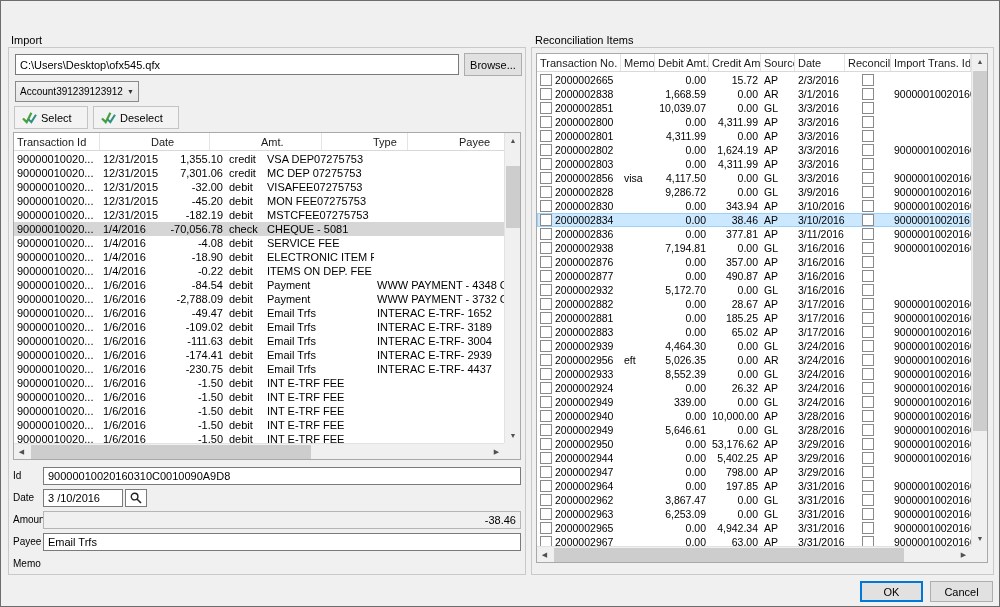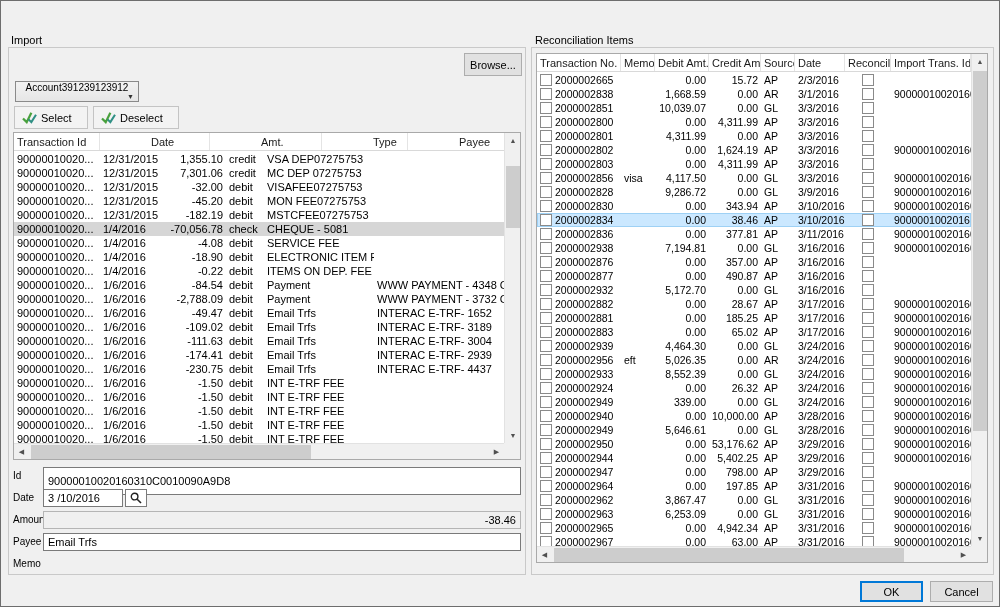--- a/index.html
+++ b/index.html
@@ -16,21 +16,21 @@
 
   
   .grp-label { position:absolute; font-size:11px; color:#000; }
   .groupbox { position:absolute; border:1px solid #c9c9c9; background:#f0f0f0; }
 
   
   .txt { position:absolute; border:1px solid #7a7a7a; background:#fff; font-family:"Liberation Sans",sans-serif; font-size:11px; padding:0 4px; }
   .txt.disabled { background:#f0f0f0; border-color:#b5b5b5; color:#000; }
   .btn { position:absolute; background:#e1e1e1; border:1px solid #adadad; font-size:11px; display:flex; align-items:center; justify-content:center; cursor:default; }
   .btn.default { border-color:#0078d7; box-shadow:inset 0 0 0 1px #0078d7; }
-  .combo { position:absolute; background:linear-gradient(#f2f2f2,#e6e6e6); border:1px solid #8a8a8a; display:flex; align-items:center; font-size:10px; padding:0 4px;flex-direction:column; }
+  .combo { position:absolute; background:linear-gradient(#f2f2f2,#e6e6e6); border:1px solid #8a8a8a; display:flex; align-items:center; font-size:10px; padding:0 4px; }
   .combo .arrow { margin-left:auto; font-size:7px; color:#333; padding-left:4px; }
   .toolbtn { position:absolute; background:#f3f3f3; border:1px solid #c4c4c4; display:flex; align-items:center; gap:4px; font-size:11px; padding:0 7px; cursor:default; }
 
   
   .tablebox { position:absolute; background:#fff; border:1px solid #a9a9a9; overflow:hidden; }
   .thead { display:flex; height:18px; line-height:18px; background:#fff; border-bottom:1px solid #d9d9d9; }
   .th { border-right:1px solid #e4e4e4; font-size:11px; color:#1a1a1a; }
   .tbody { position:absolute; left:0; overflow:hidden; background:#fff; }
   .trow { display:flex; height:14px; line-height:14px; background:#fff; cursor:default; }
   .trow.sel-gray { background:#d6d6d6; }
@@ -62,20 +62,21 @@
 </style>
 </head>
 <body>
 
 <div class="dialog">
 
 
   <span class="grp-label" style="left:10px; top:33px;">Import</span>
   <div class="groupbox" style="left:7px; top:46px; width:518px; height:528px;"></div>
 
+  <input class="txt" style="left: 14px; top: 53px; width: 444px; height: 21px;" value="C:\Users\Desktop\ofx545.qfx">
   <div class="btn" style="left:463px; top:52px; width:58px; height:23px;">Browse...</div>
 
   <div class="combo" style="left:14px; top:80px; width:124px; height:21px;">
     <span>Account391239123912</span>
     <span class="arrow">▼</span>
   </div>
 
   <div class="toolbtn" style="left:13px; top:105px; width:74px; height:23px;">
     <svg width="15" height="13" viewBox="0 0 16 14">
       <path d="M1 8 L5 12 L10 2" stroke="#49a13d" stroke-width="2.4" fill="none"></path>
@@ -277,21 +278,21 @@
     </div>
     <div class="hscroll" style="right:16px;">
       <div class="sb-btn h" style="left:0;">◀</div>
       <div class="sb-thumb" style="top:1px; height:14px; left:17px; width:280px;"></div>
       <div class="sb-btn h" style="right:0;">▶</div>
     </div>
     <div class="sb-corner"></div>
   </div>
 
   <span class="field-label" style="left:12px; top:466px;">Id</span>
-  <input class="txt" style="left: 42px; top: 466px; width: 478px; height: 28px;" value="90000010020160310C0010090A9D8">
+  <input class="txt" style="left: 42px; top: 466px; width: 478px; height: 18px;" value="90000010020160310C0010090A9D8">
 
   <span class="field-label" style="left:12px; top:488px;">Date</span>
   <input class="txt" style="left: 42px; top: 488px; width: 80px; height: 18px;" value="3 /10/2016">
   <div class="iconbtn" style="left:124px; top:488px; width:22px; height:18px;">
     <svg width="12" height="12" viewBox="0 0 12 12">
       <circle cx="4.6" cy="4.6" r="3.3" stroke="#222" stroke-width="1.4" fill="none"></circle>
       <line x1="7.2" y1="7.2" x2="11" y2="11" stroke="#222" stroke-width="1.6"></line>
     </svg>
   </div>
 

